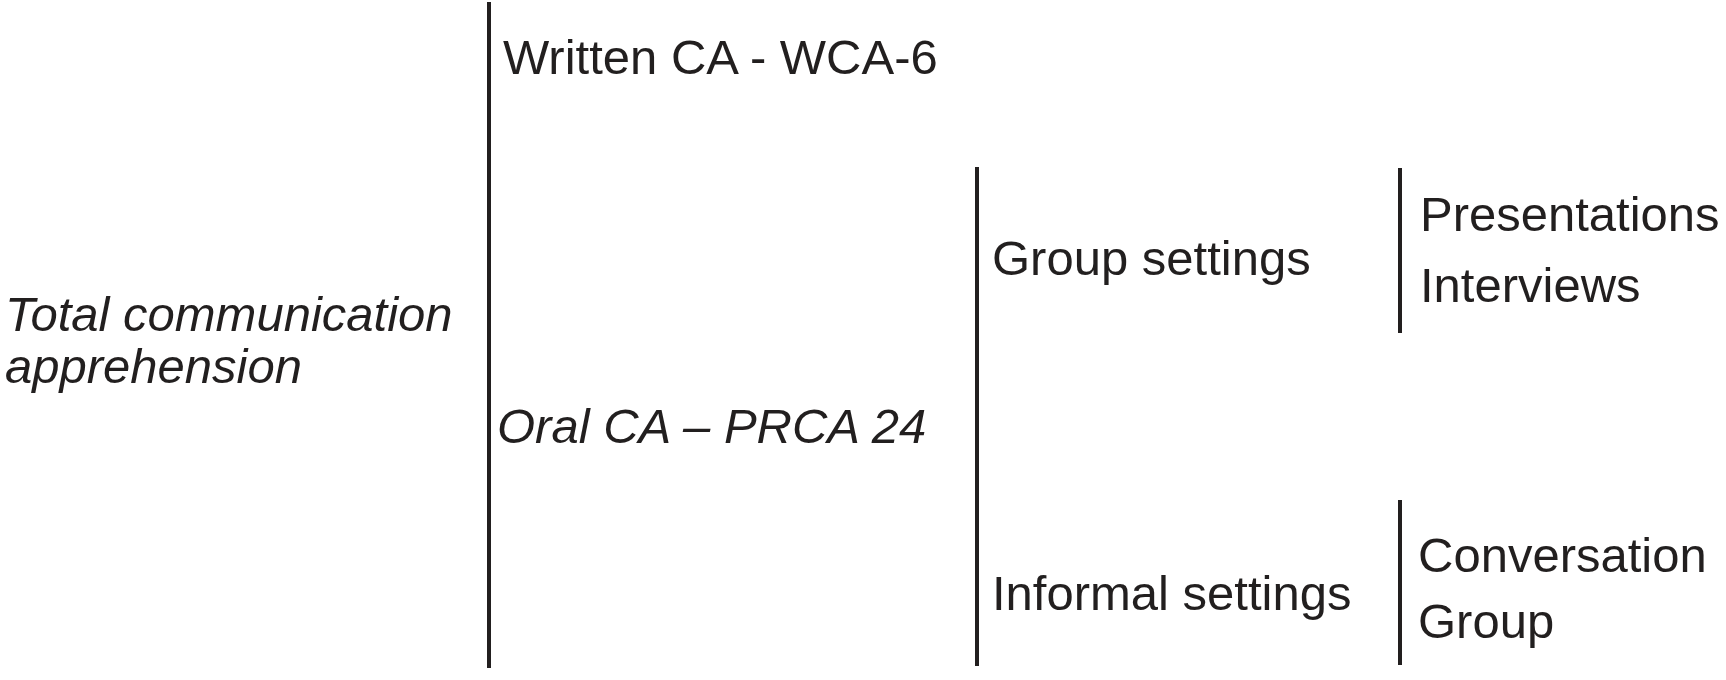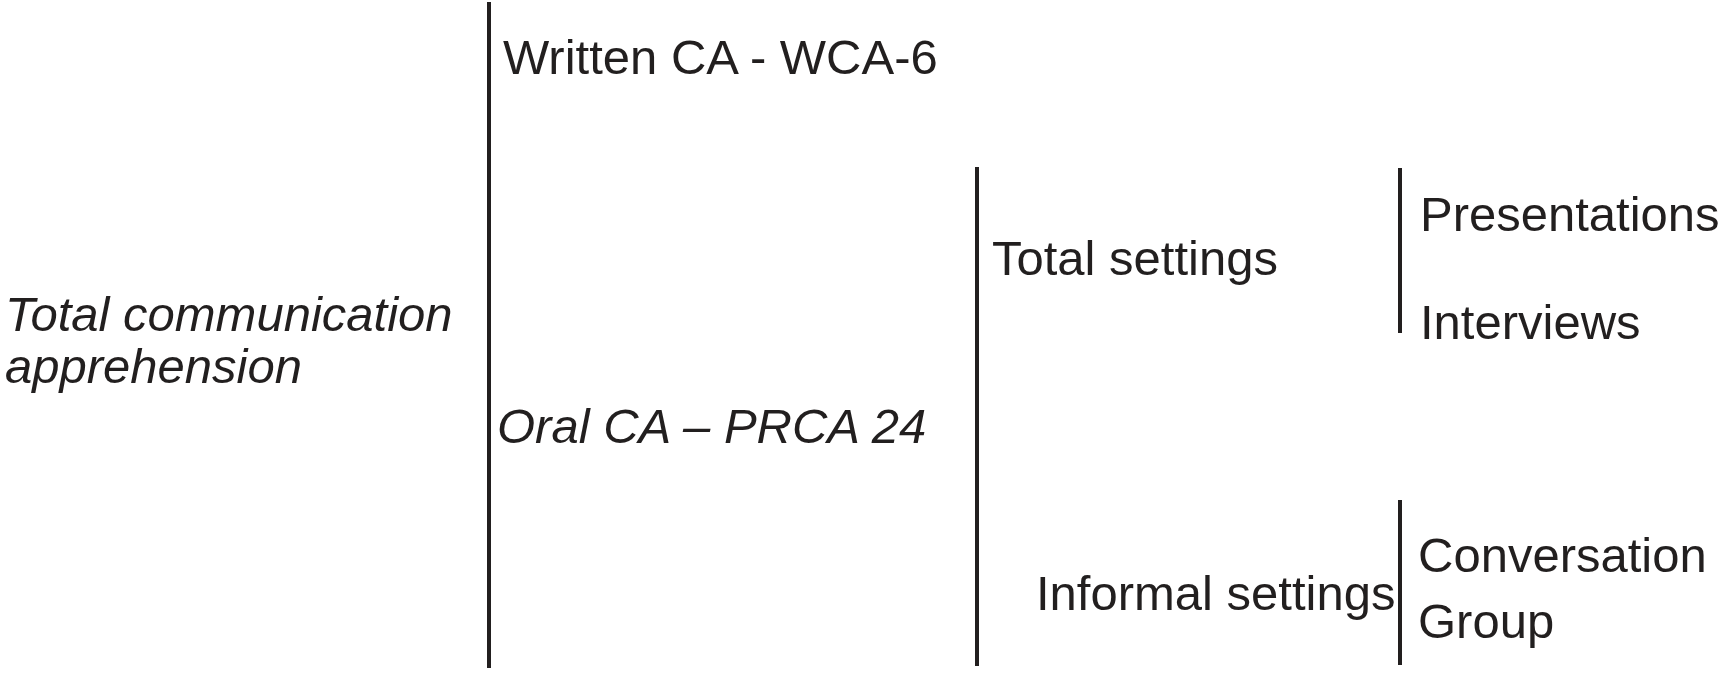--- a/index.html
+++ b/index.html
@@ -38,45 +38,45 @@
   
   .vline.l2 { left: 975px; top: 167px; height: 499px; }
   
   .vline.l3a { left: 1398px; top: 168px; height: 165px; }
   .vline.l3b { left: 1398px; top: 500px; height: 165px; }
 
   .root-label     { left: 5px;    top: 288px; width: 480px; font-style: italic; }
   .written-label  { left: 503px;  top: 31px; }
   .oral-label     { left: 497px;  top: 400px; font-style: italic; }
   .formal-label   { left: 992px;  top: 232px; }
-  .informal-label { left: 992px;  top: 567px; margin-left: 44px; }
+  .informal-label { left: 992px;  top: 567px; }
 
   .child-list { position: absolute; }
   .child-list.formal-children   { left: 1420px; top: 188px; }
   .child-list.informal-children { left: 1418px; top: 529px; }
   .child-list .list-item { line-height: 52px; white-space: nowrap; }
-  .child-list.formal-children   .list-item + .list-item { margin-top: 56px; }
+  .child-list.formal-children   .list-item + .list-item { margin-top: 19px; }
   .child-list.informal-children .list-item + .list-item { margin-top: 14px; }
 </style>
 </head>
 <body>
 
 <div class="canvas">
 
   <div class="label wrap root-label">Total communication apprehension</div>
 
   <div class="vline l1"></div>
 
   <div class="label written-label">Written CA - WCA-6</div>
 
   <div class="label oral-label">Oral CA – PRCA 24</div>
 
   <div class="vline l2"></div>
 
-  <div class="label formal-label">Total settings</div>
+  <div class="label formal-label">Group settings</div>
 
   <div class="label informal-label">Informal settings</div>
 
   <div class="vline l3a"></div>
 
   <div class="vline l3b"></div>
 
   <div class="child-list formal-children">
     <div class="list-item">Presentations</div>
     <div class="list-item">Interviews</div>

